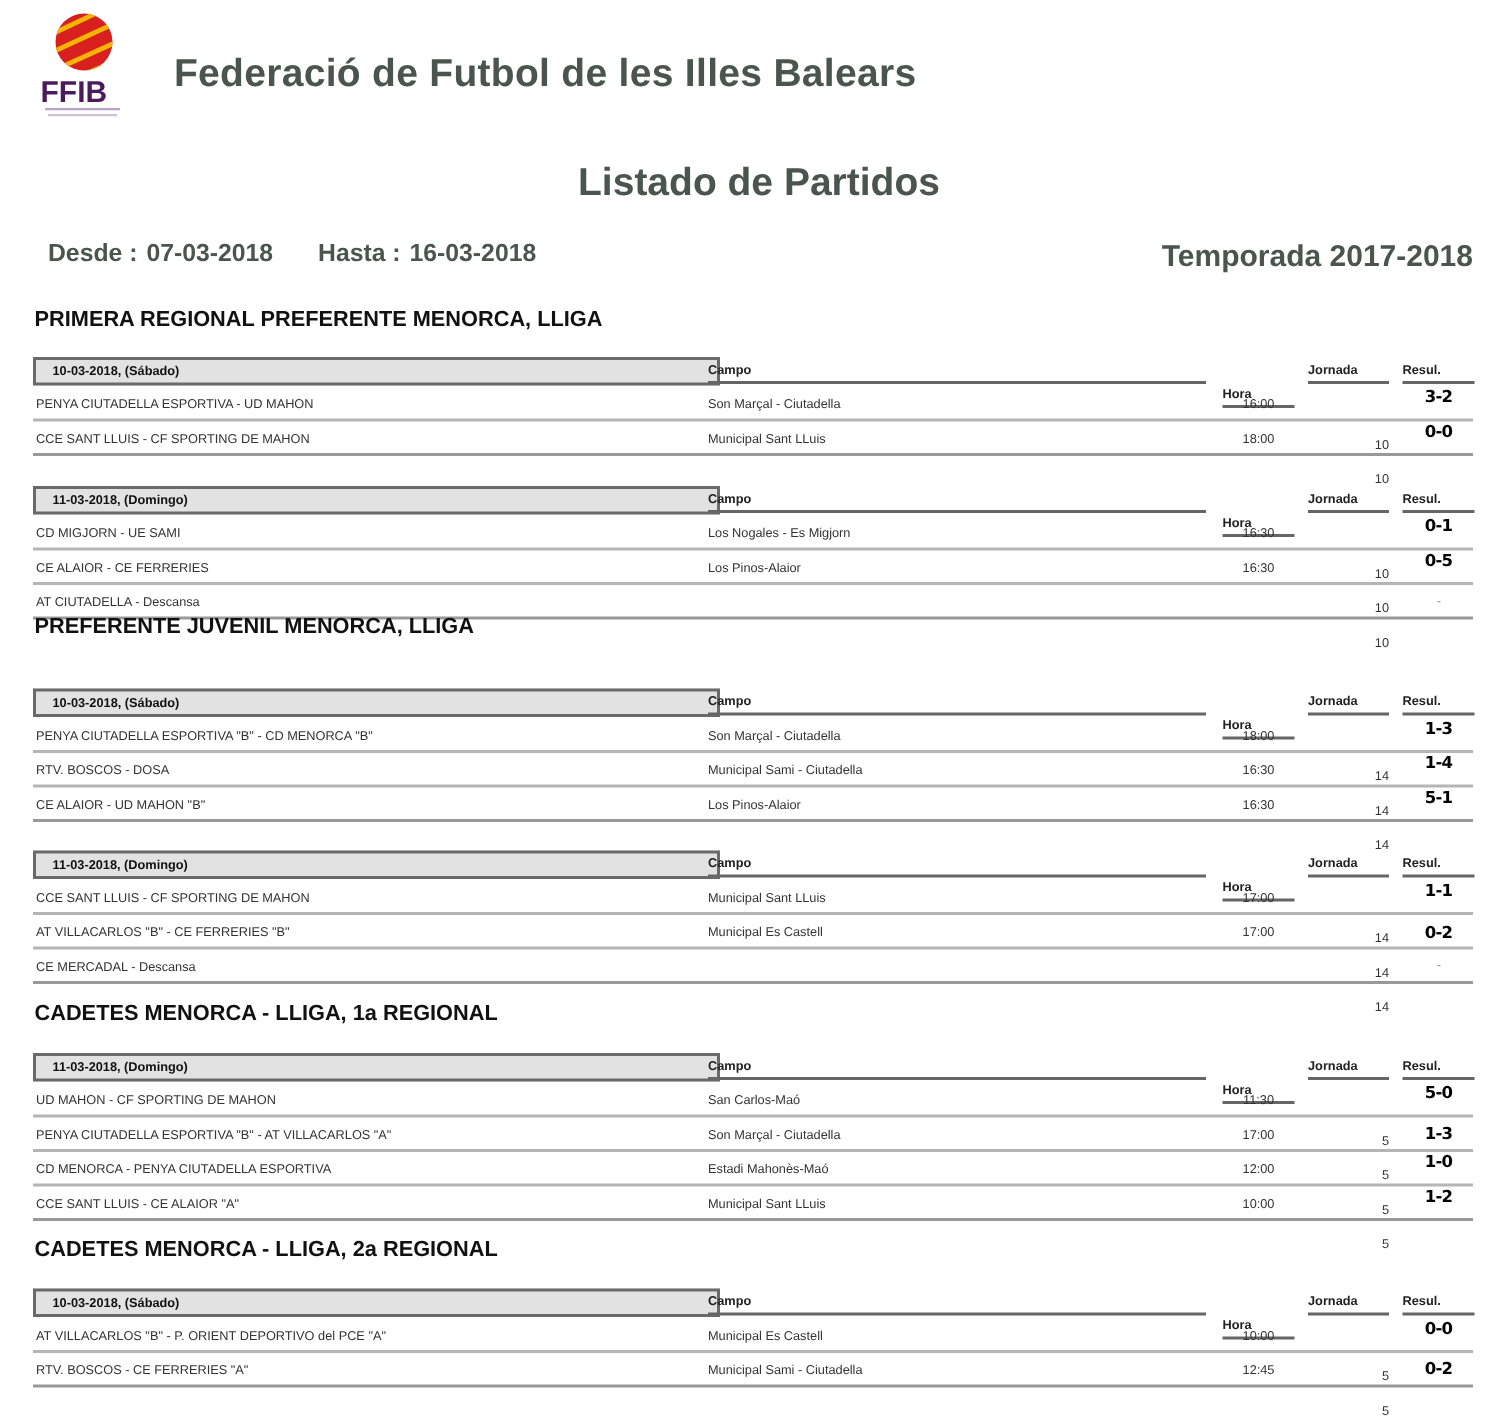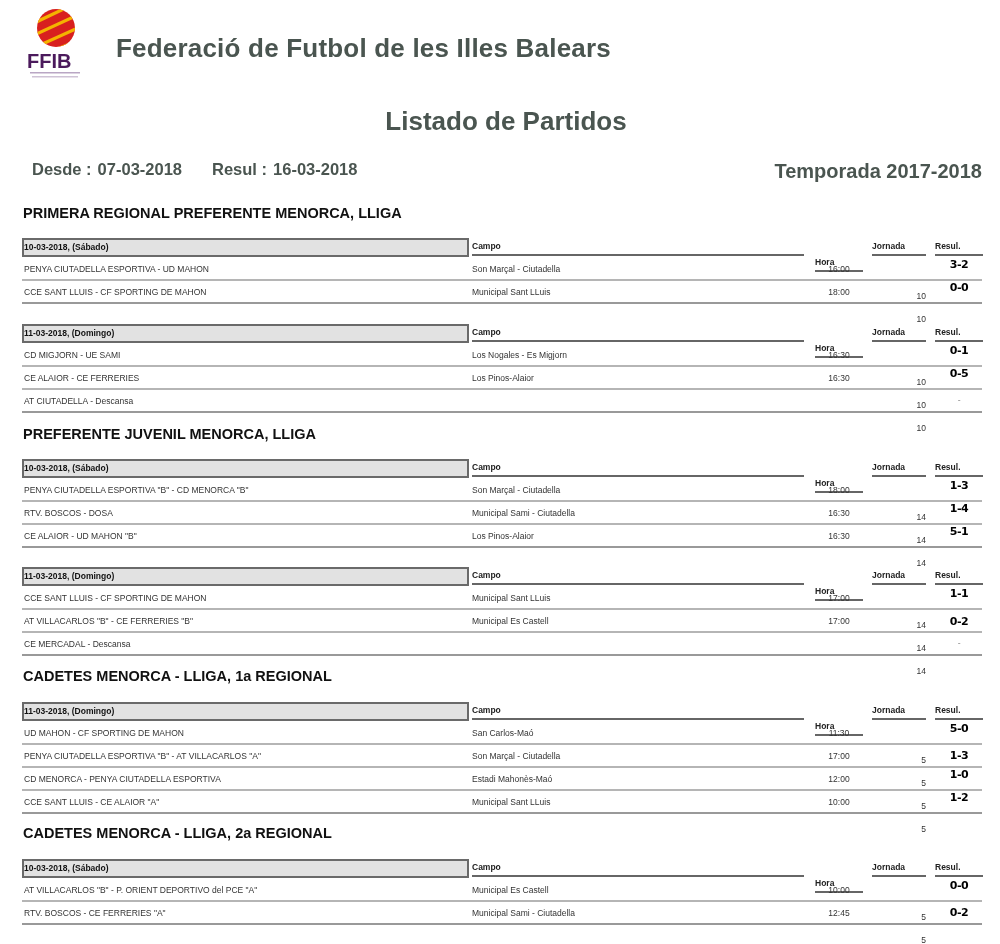--- a/index.html
+++ b/index.html
@@ -7,21 +7,21 @@
   .logo { position: absolute; left: 24px; top: 8px; width: 64px; height: 76px; }
   .org-title { position: absolute; left: 116px; top: 33px; font-size: 26px; font-weight: bold; color: #4a5550; letter-spacing: 0.2px; }
   .doc-title { position: absolute; left: 0; width: 1012px; top: 106px; text-align: center; font-size: 26px; font-weight: bold; color: #4a5550; }
   .range { position: absolute; left: 32px; top: 160px; font-size: 16.5px; font-weight: bold; color: #4a5550; }
   .range span { margin-right: 6px; }
   .range .gap { display: inline-block; width: 18px; }
   .season { position: absolute; right: 18px; top: 160px; font-size: 20px; font-weight: bold; color: #4a5550; }
   .section-title { position: absolute; left: 23px; font-size: 14.5px; font-weight: bold; color: #111; }
   .block { position: absolute; left: 22px; width: 960px; }
   .hdr { position: relative; height: 20px; }
-  .date-box { position: absolute; left: 0; top: 0; width: 443px; height: 15px; background: #e2e2e2; border: 2px solid #6a6a6a; font-size: 8.5px; font-weight: bold; line-height: 15px; padding-left: 0; color: #111; box-sizing: content-box; }
+  .date-box { position: absolute; left: 0; top: 0; width: 443px; height: 15px; background: #e2e2e2; border: 2px solid #6a6a6a; font-size: 8.5px; font-weight: bold; line-height: 15px; padding-left: 11px; color: #111; box-sizing: content-box; }
   .col-h { position: absolute; top: 2px; font-size: 8.5px; font-weight: bold; text-align: left; color: #222; border-bottom: 2px solid #666; height: 14px; line-height: 12px; }
   .col-h.campo { left: 450px; width: 332px; }
   .col-h.hora { left: 793px; width: 48px; margin-top: 16px; }
   .col-h.jornada { left: 850px; width: 54px; }
   .col-h.resul { left: 913px; width: 48px; }
   .row { position: relative; height: 21px; border-bottom: 2px solid #b5b5b5; font-size: 8.5px; color: #333; }
   .row.last { border-bottom: 2px solid #999; }
   .row > span { position: absolute; top: 6px; white-space: nowrap; }
   .row .teams { left: 2px; }
   .row .campo { left: 450px; }
@@ -48,21 +48,21 @@
       <line x1="26" y1="44" x2="60" y2="30"></line>
     </g>
     <text x="3" y="60" font-family="Liberation Sans, sans-serif" font-weight="bold" font-size="20" fill="#4b1a5c">FFIB</text>
     <rect x="6" y="64" width="50" height="1.5" fill="#b9a6c4"></rect>
     <rect x="8" y="68" width="46" height="1.5" fill="#cfc2d6"></rect>
   </svg>
 </div>
 <div class="org-title">Federació de Futbol de les Illes Balears</div>
 <div class="doc-title">Listado de Partidos</div>
 <div class="range">
-  <span>Desde :</span><span>07-03-2018</span><span class="gap"></span><span>Resul :</span><span>16-03-2018</span>
+  <span>Desde :</span><span>07-03-2018</span><span class="gap"></span><span>Hasta :</span><span>16-03-2018</span>
 </div>
 <div class="season">Temporada 2017-2018</div>
 
 <div class="section-title" style="top:205px">PRIMERA REGIONAL PREFERENTE MENORCA, LLIGA</div>
 
 <div class="block" style="top:238px">
   <div class="hdr">
     <div class="date-box">10-03-2018,  (Sábado)</div>
     <div class="col-h campo">Campo</div>
     <div class="col-h hora">Hora</div>
@@ -109,21 +109,21 @@
   </div>
   <div class="row last">
     <span class="teams">AT CIUTADELLA    -   Descansa</span>
     <span class="campo"></span>
     <span class="hora"></span>
     <span class="jornada">10</span>
     <span class="resul dash">-</span>
   </div>
 </div>
 
-<div class="section-title" style="top:426px">PREFERENTE JUVENIL MENORCA, LLIGA</div>
+<div class="section-title" style="top:410px">PREFERENTE JUVENIL MENORCA, LLIGA</div>
 
 <div class="block" style="top:459px">
   <div class="hdr">
     <div class="date-box">10-03-2018,  (Sábado)</div>
     <div class="col-h campo">Campo</div>
     <div class="col-h hora">Hora</div>
     <div class="col-h jornada">Jornada</div>
     <div class="col-h resul">Resul.</div>
   </div>
   <div class="row">

